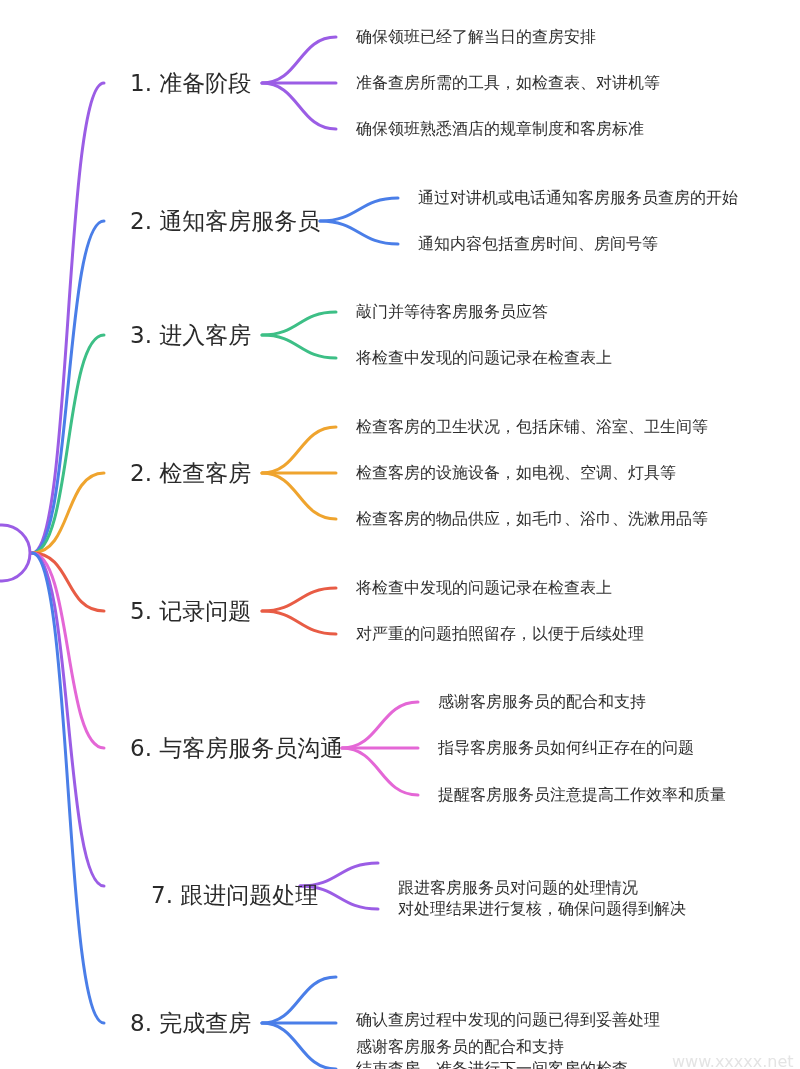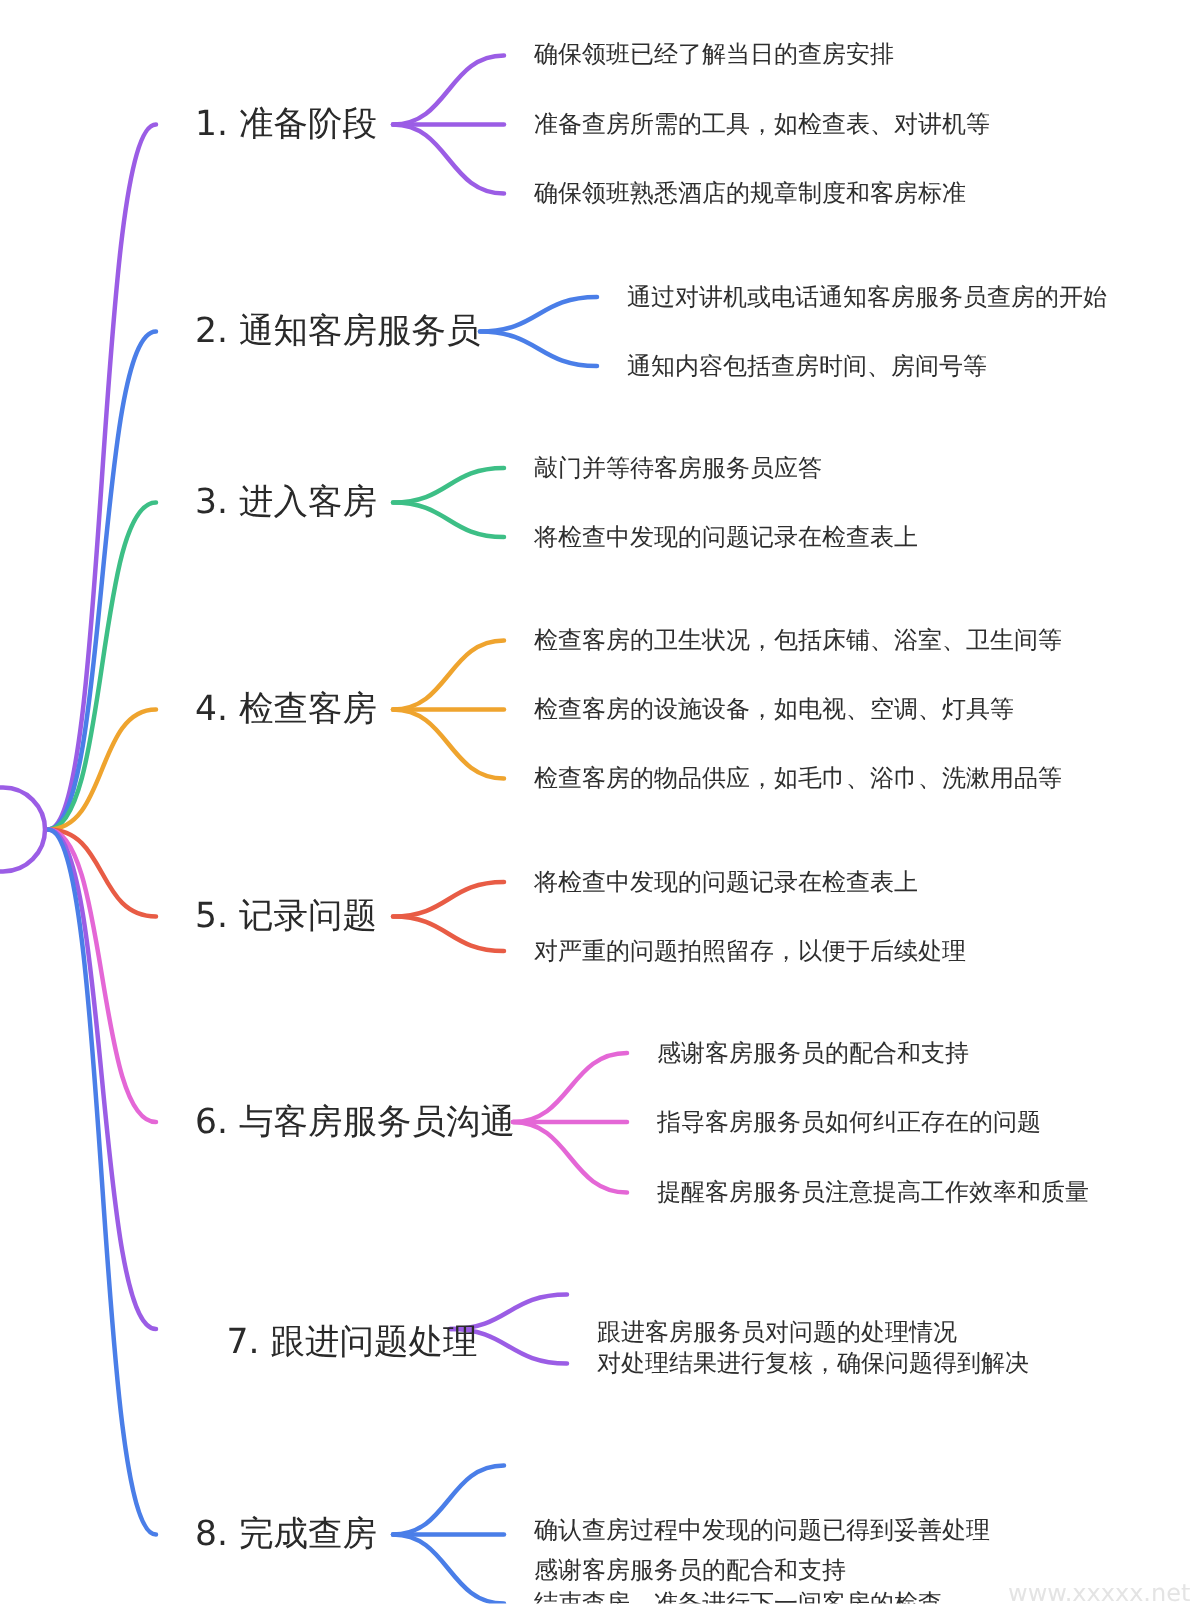--- a/index.html
+++ b/index.html
@@ -49,21 +49,21 @@
     <div class="branch-label" style="left: 130px; top: 83px;">1. 准备阶段</div>
     <div class="leaf-label" style="left: 356px; top: 37px; font-family: Liberation Serif, serif;">确保领班已经了解当日的查房安排</div>
     <div class="leaf-label" style="left: 356px; top: 83px;">准备查房所需的工具，如检查表、对讲机等</div>
     <div class="leaf-label" style="left: 356px; top: 129px;">确保领班熟悉酒店的规章制度和客房标准</div>
     <div class="branch-label" style="left: 130px; top: 221px;">2. 通知客房服务员</div>
     <div class="leaf-label" style="left: 418px; top: 198px;">通过对讲机或电话通知客房服务员查房的开始</div>
     <div class="leaf-label" style="left: 418px; top: 244px;">通知内容包括查房时间、房间号等</div>
     <div class="branch-label" style="left: 130px; top: 335px;">3. 进入客房</div>
     <div class="leaf-label" style="left: 356px; top: 312px;">敲门并等待客房服务员应答</div>
     <div class="leaf-label" style="left: 356px; top: 358px;">将检查中发现的问题记录在检查表上</div>
-    <div class="branch-label" style="left: 130px; top: 473px;">4. 检查客房</div>
+    <div class="branch-label" style="left: 130px; top: 473px;">2. 检查客房</div>
     <div class="leaf-label" style="left: 356px; top: 427px;">检查客房的卫生状况，包括床铺、浴室、卫生间等</div>
     <div class="leaf-label" style="left: 356px; top: 473px;">检查客房的设施设备，如电视、空调、灯具等</div>
     <div class="leaf-label" style="left: 356px; top: 519px;">检查客房的物品供应，如毛巾、浴巾、洗漱用品等</div>
     <div class="branch-label" style="left: 130px; top: 611px;">5. 记录问题</div>
     <div class="leaf-label" style="left: 356px; top: 588px;">将检查中发现的问题记录在检查表上</div>
     <div class="leaf-label" style="left: 356px; top: 634px;">对严重的问题拍照留存，以便于后续处理</div>
     <div class="branch-label" style="left: 130px; top: 748px;">6. 与客房服务员沟通</div>
     <div class="leaf-label" style="left: 438px; top: 702px;">感谢客房服务员的配合和支持</div>
     <div class="leaf-label" style="left: 438px; top: 748px;">指导客房服务员如何纠正存在的问题</div>
     <div class="leaf-label" style="left: 438px; top: 795px;">提醒客房服务员注意提高工作效率和质量</div>

